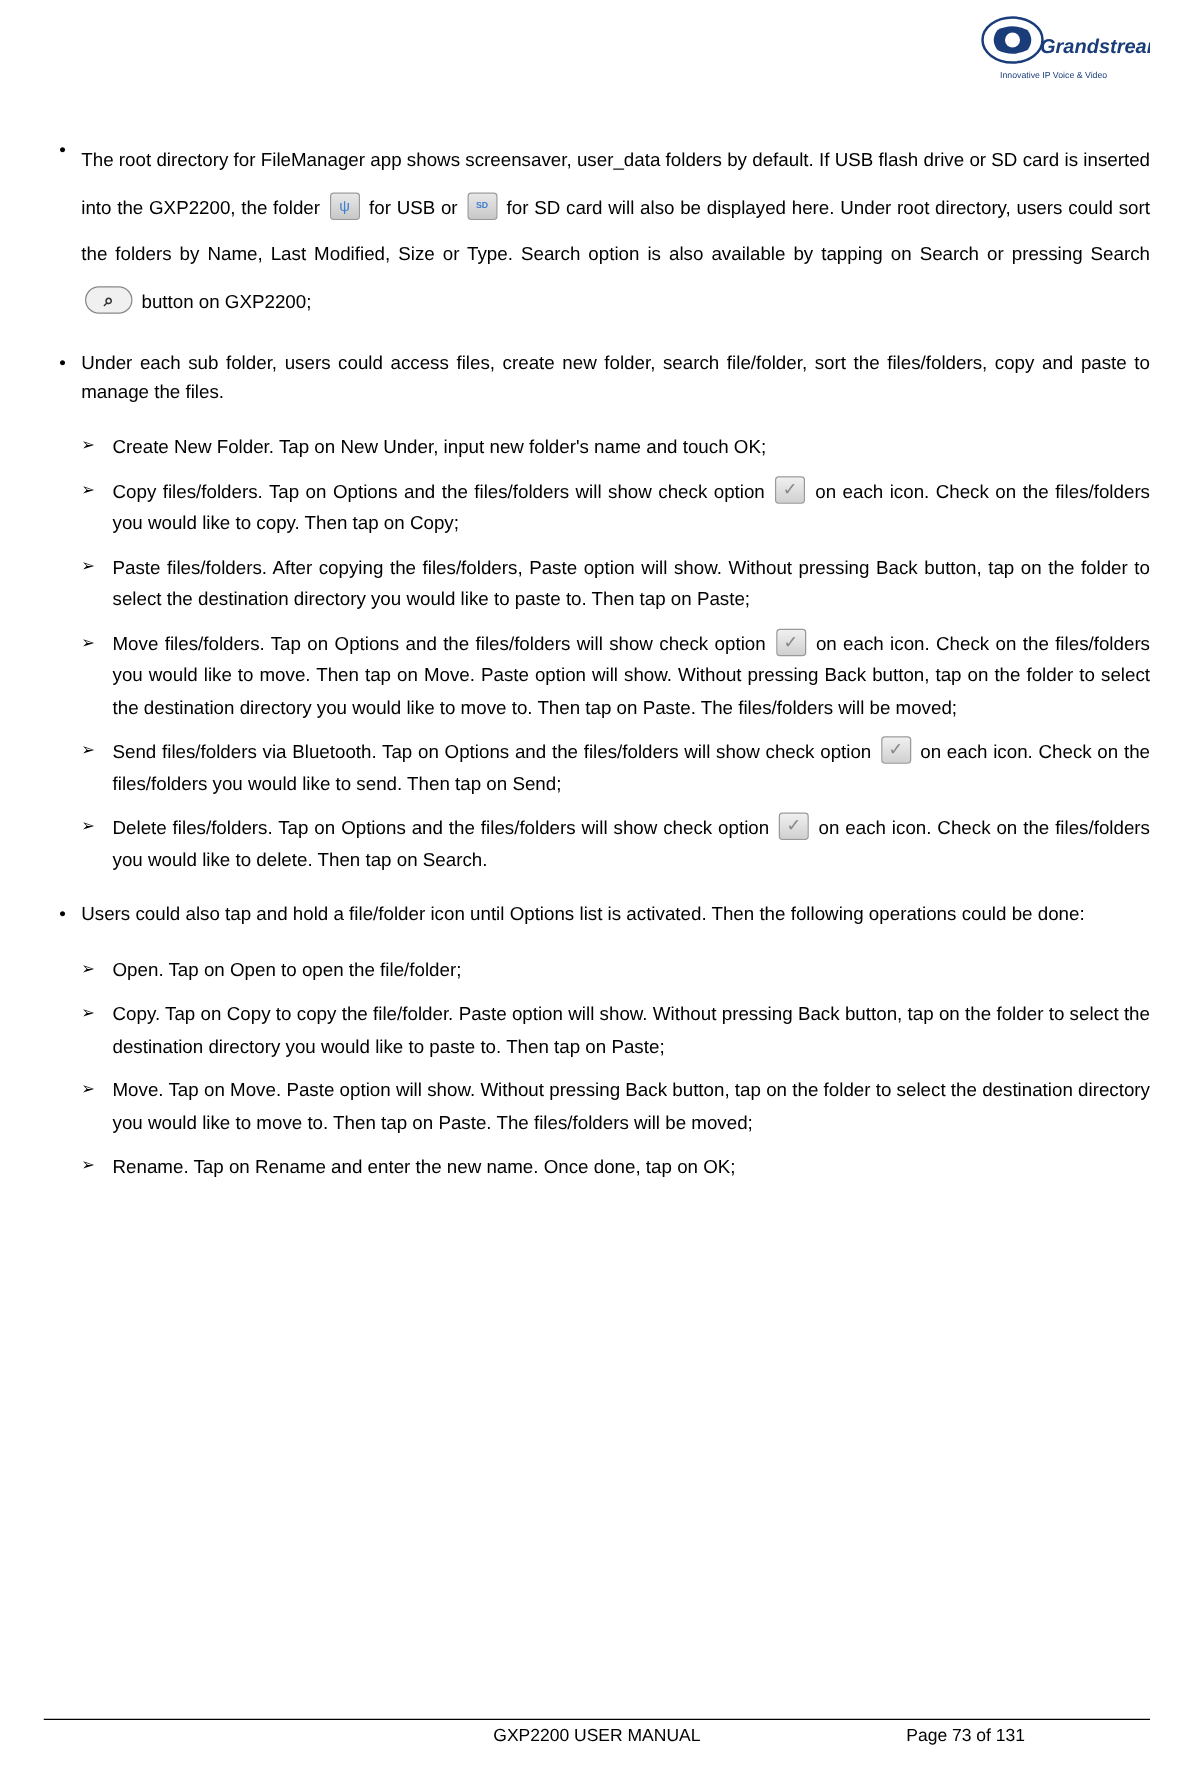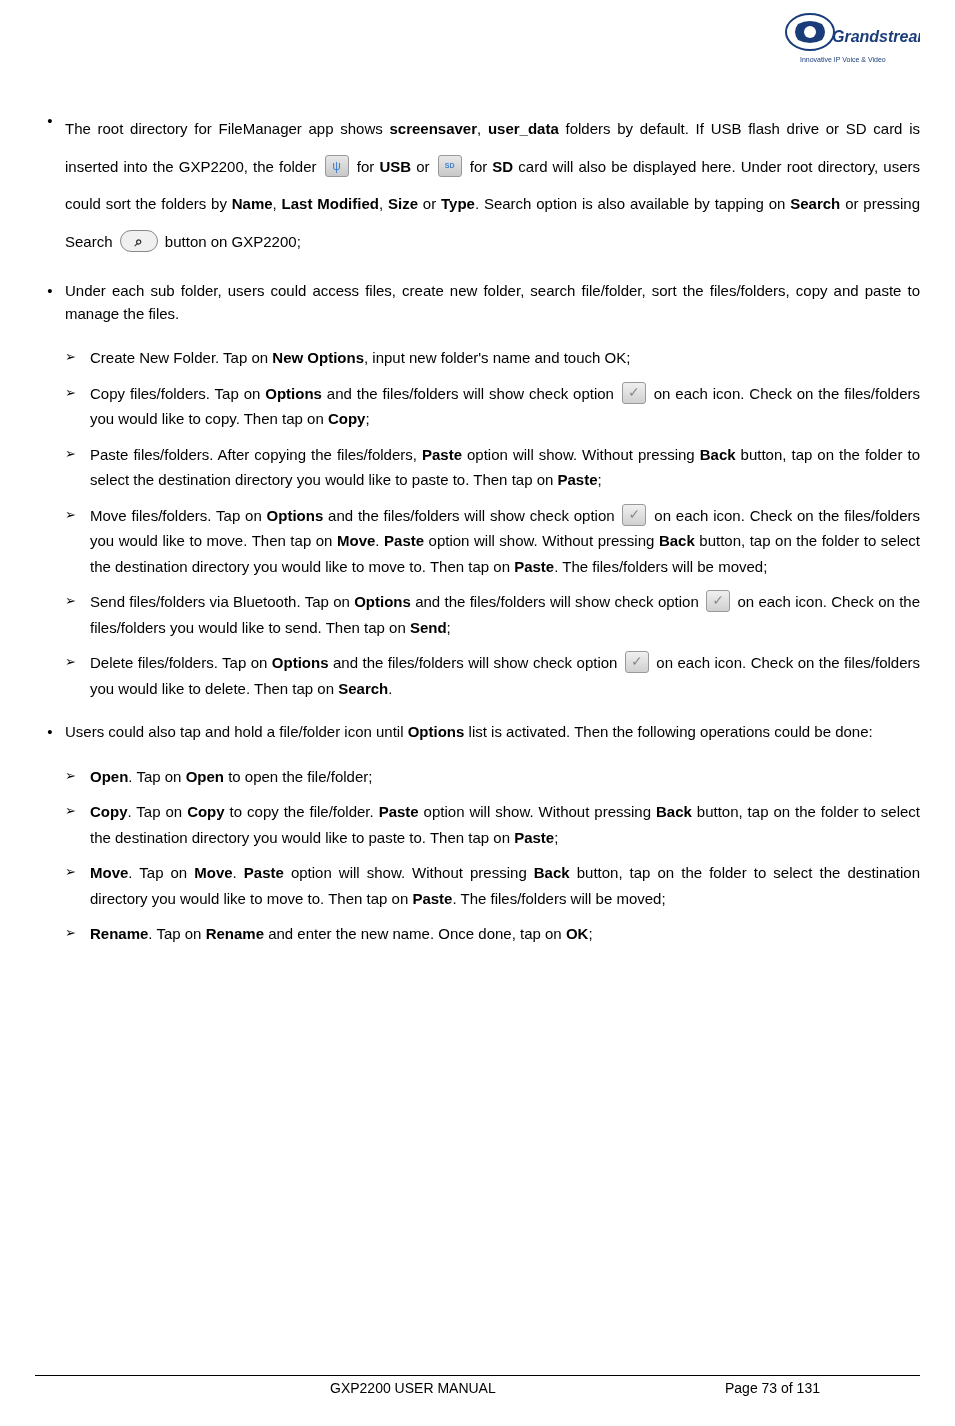--- a/index.html
+++ b/index.html
@@ -146,27 +146,28 @@
       padding-top: 4px;
       display: flex;
       justify-content: space-between;
       font-size: 14px;
     }
     .footer-left {
       flex: 1;
     }
     .footer-center {
       flex: 1;
+      text-align: center;
     }
     .footer-right {
       flex: 1;
       text-align: center;
     }
     b, strong {
-      font-weight: bold;
+      font-weight: normal;
     }
     .arrow {
       font-size: 13px;
     }
   </style>
 </head>
 <body>
 
 <div class="header-logo">
   <svg viewBox="0 0 140 60" width="140" height="60">
@@ -183,21 +184,21 @@
       <div class="bullet">•</div>
       <div class="bullet-text large-spacing">The root directory for FileManager app shows <b>screensaver</b>, <b>user_data</b> folders by default. If USB flash drive or SD card is inserted into the GXP2200, the folder <span class="inline-icon usb-icon"></span> for <b>USB</b> or <span class="inline-icon sd-icon"></span> for <b>SD</b> card will also be displayed here. Under root directory, users could sort the folders by <b>Name</b>, <b>Last Modified</b>, <b>Size</b> or <b>Type</b>. Search option is also available by tapping on <b>Search</b> or pressing Search <span class="inline-icon search-icon"></span> button on GXP2200;</div>
     </div>
     <div class="bullet-item">
       <div class="bullet">•</div>
       <div class="bullet-text">Under each sub folder, users could access files, create new folder, search file/folder, sort the files/folders, copy and paste to manage the files.</div>
     </div>
     <div class="sub-list">
       <div class="sub-item">
         <div class="sub-bullet"><span class="arrow">➢</span></div>
-        <div class="sub-text">Create New Folder. Tap on <b>New Options</b>, input new folder's name and touch OK;</div>
+        <div class="sub-text">Create New Folder. Tap on <b>New Under</b>, input new folder's name and touch OK;</div>
       </div>
       <div class="sub-item">
         <div class="sub-bullet"><span class="arrow">➢</span></div>
         <div class="sub-text">Copy files/folders. Tap on <b>Options</b> and the files/folders will show check option <span class="inline-icon check-icon"></span> on each icon. Check on the files/folders you would like to copy. Then tap on <b>Copy</b>;</div>
       </div>
       <div class="sub-item">
         <div class="sub-bullet"><span class="arrow">➢</span></div>
         <div class="sub-text">Paste files/folders. After copying the files/folders, <b>Paste</b> option will show. Without pressing <b>Back</b> button, tap on the folder to select the destination directory you would like to paste to. Then tap on <b>Paste</b>;</div>
       </div>
       <div class="sub-item">

